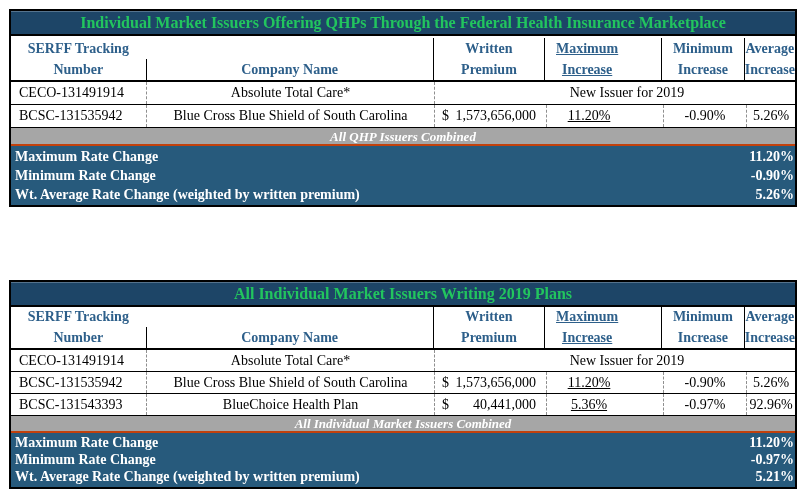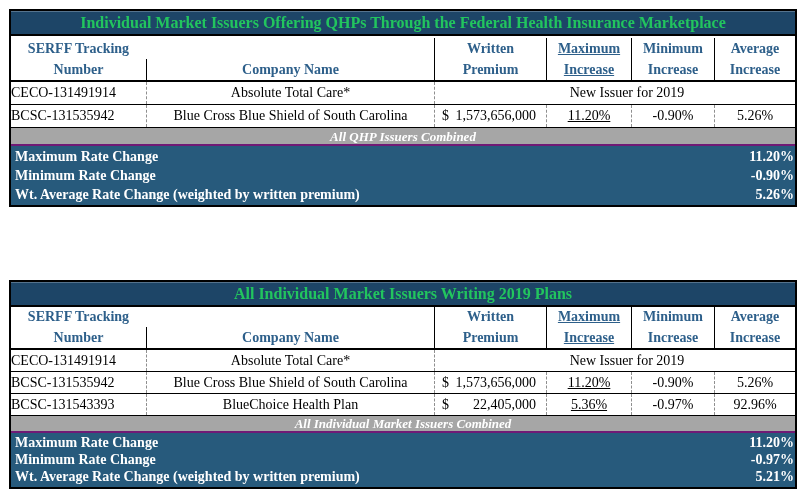--- a/index.html
+++ b/index.html
@@ -65,33 +65,33 @@
     display: flex;
     align-items: center;
     justify-content: center;
   }
   .t-row .cell + .cell { border-left: 1px dashed #8f8f8f; }
 
   .c-serff   { width: 135px; }
   .c-company { width: 288px; }
   .c-premium { width: 112px; }
   .c-max     { width: 85px; text-decoration: underline; }
-  .c-min     { width: 83px; }
+  .c-min     { width: 83px; margin-left: 32px; }
   .c-avg     { flex: 1; }
   .c-note    { flex: 1; padding-left: 24px; }
 
-  .t-row .c-serff { justify-content: flex-start; padding-left: 0; }
+  .t-row .c-serff { justify-content: flex-start; padding-left: 8px; }
   .t-row .c-premium {
     justify-content: space-between;
     padding: 0 10px 0 7px;
   }
 
   .t-band {
     background: #a6a6a6;
-    border-bottom: 2px solid #701a75;
+    border-bottom: 2px solid #c2410c;
     color: #fff;
     font-weight: bold;
     font-style: italic;
     font-size: 13px;
     text-align: center;
   }
   .tbl-qhp .t-band { height: 18px; line-height: 17px; }
   .tbl-all .t-band { height: 17px; line-height: 16px; }
 
   .t-summary { background: #275a7c; color: #fff; font-weight: bold; font-size: 14px; }
@@ -195,21 +195,21 @@
     <div class="cell c-max">11.20%</div>
     <div class="cell c-min">-0.90%</div>
     <div class="cell c-avg">5.26%</div>
   </div>
 
   <div class="t-row">
     <div class="cell c-serff">BCSC-131543393</div>
     <div class="cell c-company">BlueChoice Health Plan</div>
     <div class="cell c-premium">
       <span>$</span>
-      <span>22,405,000</span>
+      <span>40,441,000</span>
     </div>
     <div class="cell c-max">5.36%</div>
     <div class="cell c-min">-0.97%</div>
     <div class="cell c-avg">92.96%</div>
   </div>
 
   <div class="t-band">All Individual Market Issuers Combined</div>
 
   <div class="t-summary">
     <div class="s-row">

